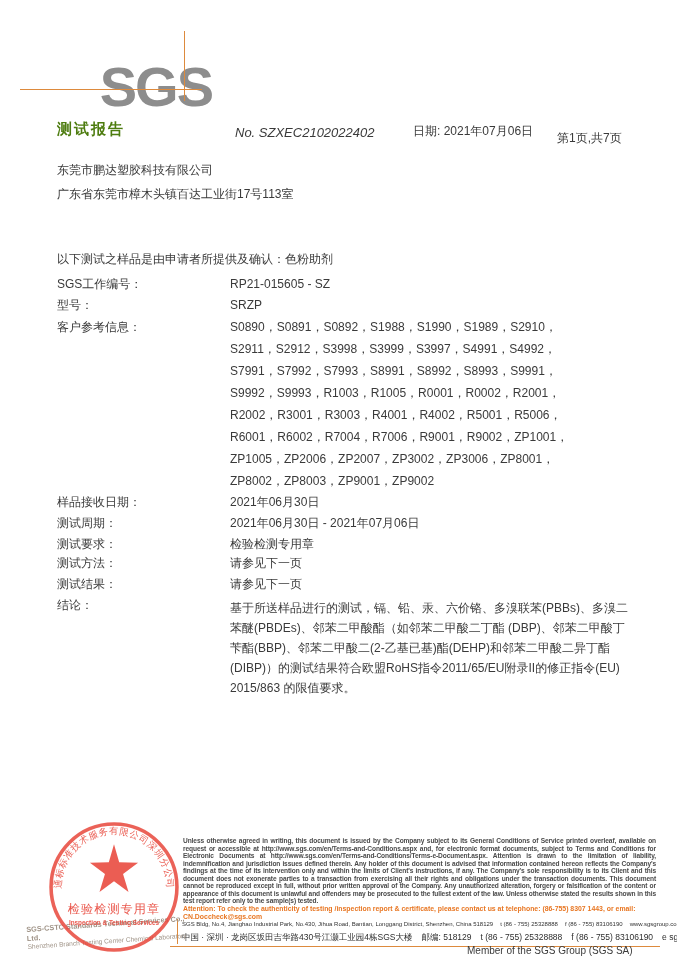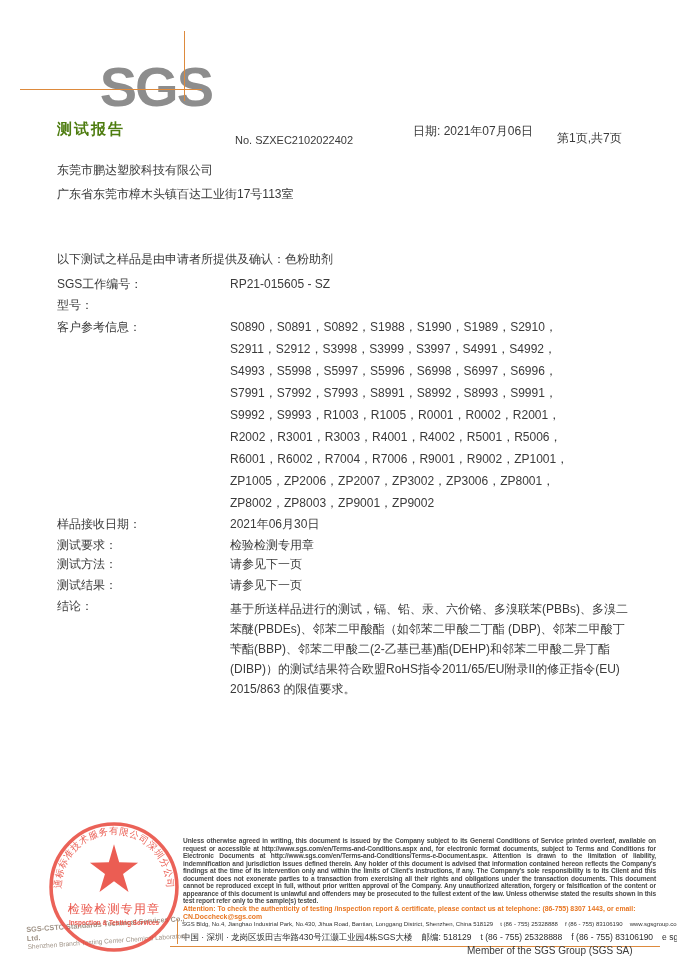--- a/index.html
+++ b/index.html
@@ -13,21 +13,21 @@
   .logo-box { position:absolute; left:57px; top:30px; width:150px; height:75px; }
   .logo-text {
     position:absolute; right:-5px; bottom:-14px;
     font-size:56px; font-weight:bold; color:#8d8d8d; letter-spacing:-2px;
     font-family:"Liberation Sans",sans-serif;
   }
   .crop-h { position:absolute; left:20px; top:89px; width:182px; height:0; border-top:1.6px solid #dd8a3d; }
   .crop-v { position:absolute; left:184px; top:31px; width:0; height:70px; border-left:1.2px solid #dd8a3d; }
   .title-row { position:absolute; left:57px; top:120px; width:565px; height:20px; }
   .doc-title { position:absolute; left:0; top:0; font-size:15px; font-weight:bold; letter-spacing:2px; color:#4d7c0f; }
-  .report-no { position:absolute; left:178px; top:14px; font-size:11px; }
+  .report-no { position:absolute; left:178px; top:5px; font-size:13px;font-style:italic; }
   .date-txt  { position:absolute; left:356px; top:3px; font-size:12px; }
   .page-txt  { position:absolute; left:500px; top:10px; font-size:12px; }
 
   
   .content { position:absolute; left:57px; top:162px; width:575px; font-size:12px; }
   .app-name { line-height:16px; margin-bottom:8px; }
   .app-addr { line-height:16px; margin-bottom:49px; }
   .statement { line-height:16px; margin-bottom:10px; }
   .row { display:flex; line-height:15px; margin-bottom:6px; }
   .row .lbl { width:173px; flex:0 0 173px; }
@@ -91,42 +91,46 @@
 
     <div class="statement">以下测试之样品是由申请者所提供及确认：色粉助剂</div>
 
     <div class="row">
       <span class="lbl">SGS工作编号：</span>
       <span class="val">RP21-015605 - SZ</span>
     </div>
 
     <div class="row">
       <span class="lbl">型号：</span>
+      <span class="val">SRZP</span>
     </div>
 
     <div class="row ref-block">
       <span class="lbl ref-line">客户参考信息：</span>
       <span class="val">
         <div class="ref-line">S0890，S0891，S0892，S1988，S1990，S1989，S2910，</div>
         <div class="ref-line">S2911，S2912，S3998，S3999，S3997，S4991，S4992，</div>
-        <div class="ref-line">S4993，S5998，S5997，S5996，S6998，S6997，S6996，</div>
         <div class="ref-line">S7991，S7992，S7993，S8991，S8992，S8993，S9991，</div>
         <div class="ref-line">S9992，S9993，R1003，R1005，R0001，R0002，R2001，</div>
         <div class="ref-line">R2002，R3001，R3003，R4001，R4002，R5001，R5006，</div>
         <div class="ref-line">R6001，R6002，R7004，R7006，R9001，R9002，ZP1001，</div>
         <div class="ref-line">ZP1005，ZP2006，ZP2007，ZP3002，ZP3006，ZP8001，</div>
         <div class="ref-line">ZP8002，ZP8003，ZP9001，ZP9002</div>
       </span>
     </div>
 
     <div class="row">
       <span class="lbl">样品接收日期：</span>
       <span class="val">2021年06月30日</span>
     </div>
 
+    <div class="row">
+      <span class="lbl">测试周期：</span>
+      <span class="val">2021年06月30日 - 2021年07月06日</span>
+    </div>
 
     <div class="row tight">
       <span class="lbl">测试要求：</span>
       <span class="val">检验检测专用章</span>
     </div>
 
     <div class="row">
       <span class="lbl">测试方法：</span>
       <span class="val">请参见下一页</span>
     </div>

